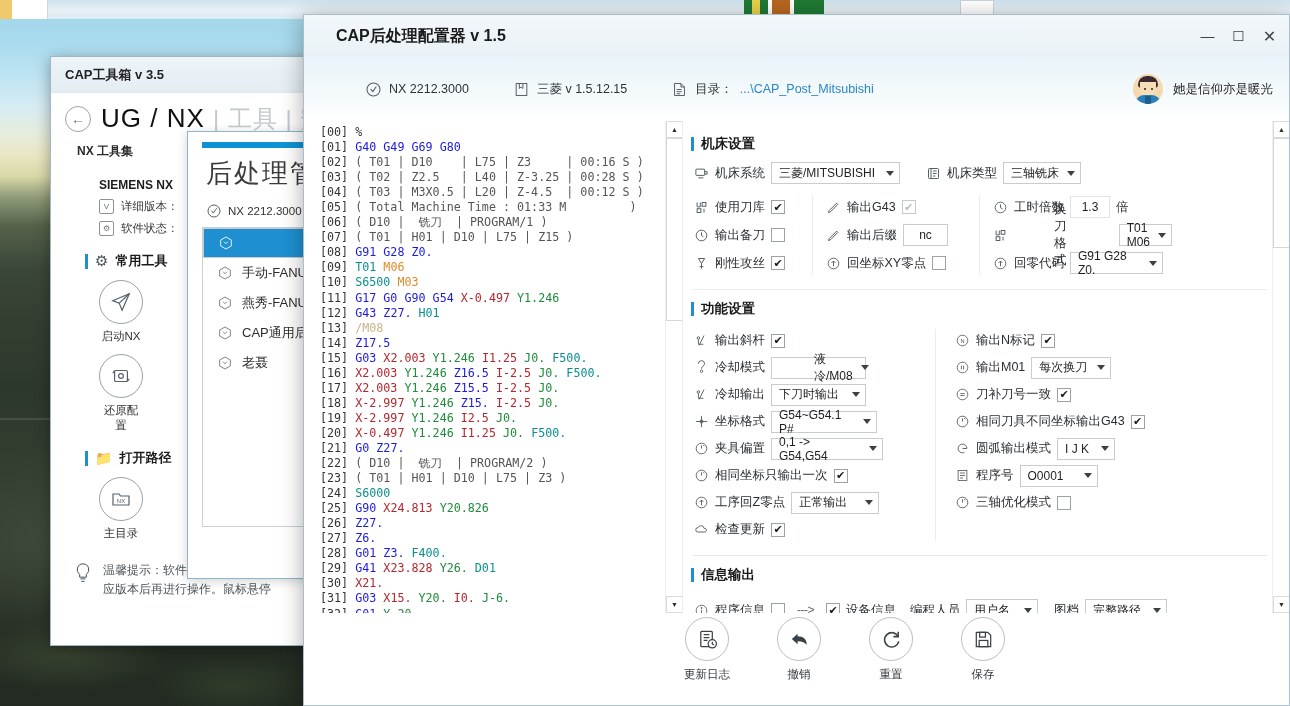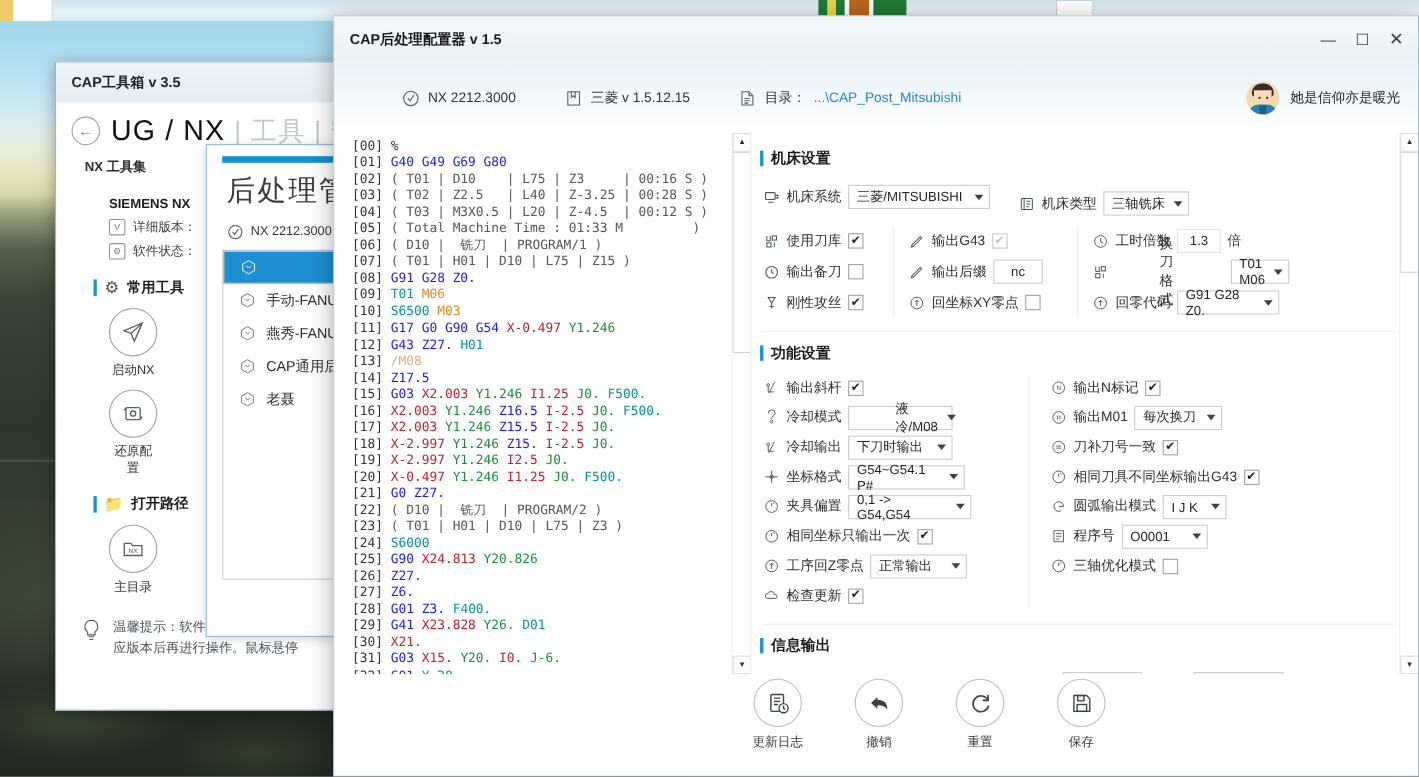--- a/index.html
+++ b/index.html
@@ -101,21 +101,21 @@
     position:absolute; left:303px; top:14px; width:987px; height:692px;
     background:#ffffff; border:1px solid #a9bfcb;
     box-shadow: 0 4px 22px rgba(0,0,0,.33);
     display:flex; flex-direction:column;
   }
   #titlebar {
     height:42px; flex:none; position:relative;
     background: linear-gradient(to bottom,#f2f7fa,#eaf2f7);
     display:flex; align-items:center;
   }
-  #titlebar .apptitle { padding-left:14px; font-size:13px; font-weight:bold; color:#1a1a1a; }
+  #titlebar .apptitle { padding-left:32px; font-size:16px; font-weight:bold; color:#1a1a1a; }
   .wbtns { position:absolute; right:4px; top:0; height:42px; display:flex; align-items:center; }
   .wbtn { width:31px;height:30px;display:flex;align-items:center;justify-content:center;
           color:#3d4347; font-size:14px; }
   .wbtn.close { font-size:16px; }
 
   #headerbar {
     height:64px; flex:none; position:relative;
     background: linear-gradient(to bottom,#e9f3f9,#f7fbfd 70%,#ffffff);
     display:flex; align-items:center; gap:0;
     padding-left: 61px;
@@ -437,21 +437,21 @@
                   <path d="M7 19h8"></path>
                   <path d="M17 9h4v4h-4"></path>
               </svg>
             </span>
             <span>机床系统</span>
             <span class="sel" style="width:129px;">
               <span>三菱/MITSUBISHI</span>
               <span class="cv"></span>
             </span>
           </div>
-          <div class="fld" style="margin-left:25px;margin-top:12px;">
+          <div class="fld" style="margin-left:25px;">
             <span class="fico">
               <svg width="15" height="15" viewBox="0 0 24 24" fill="none" stroke="currentColor" stroke-width="1.5">
                 <rect x="4" y="4" width="16" height="16" rx="1.5"></rect>
                   <path d="M8 4v16"></path>
                   <path d="M11 8h6M11 12h6M11 16h4"></path>
               </svg>
             </span>
             <span>机床类型</span>
             <span class="sel" style="width:78px;align-items:center;">
               <span>三轴铣床</span>

